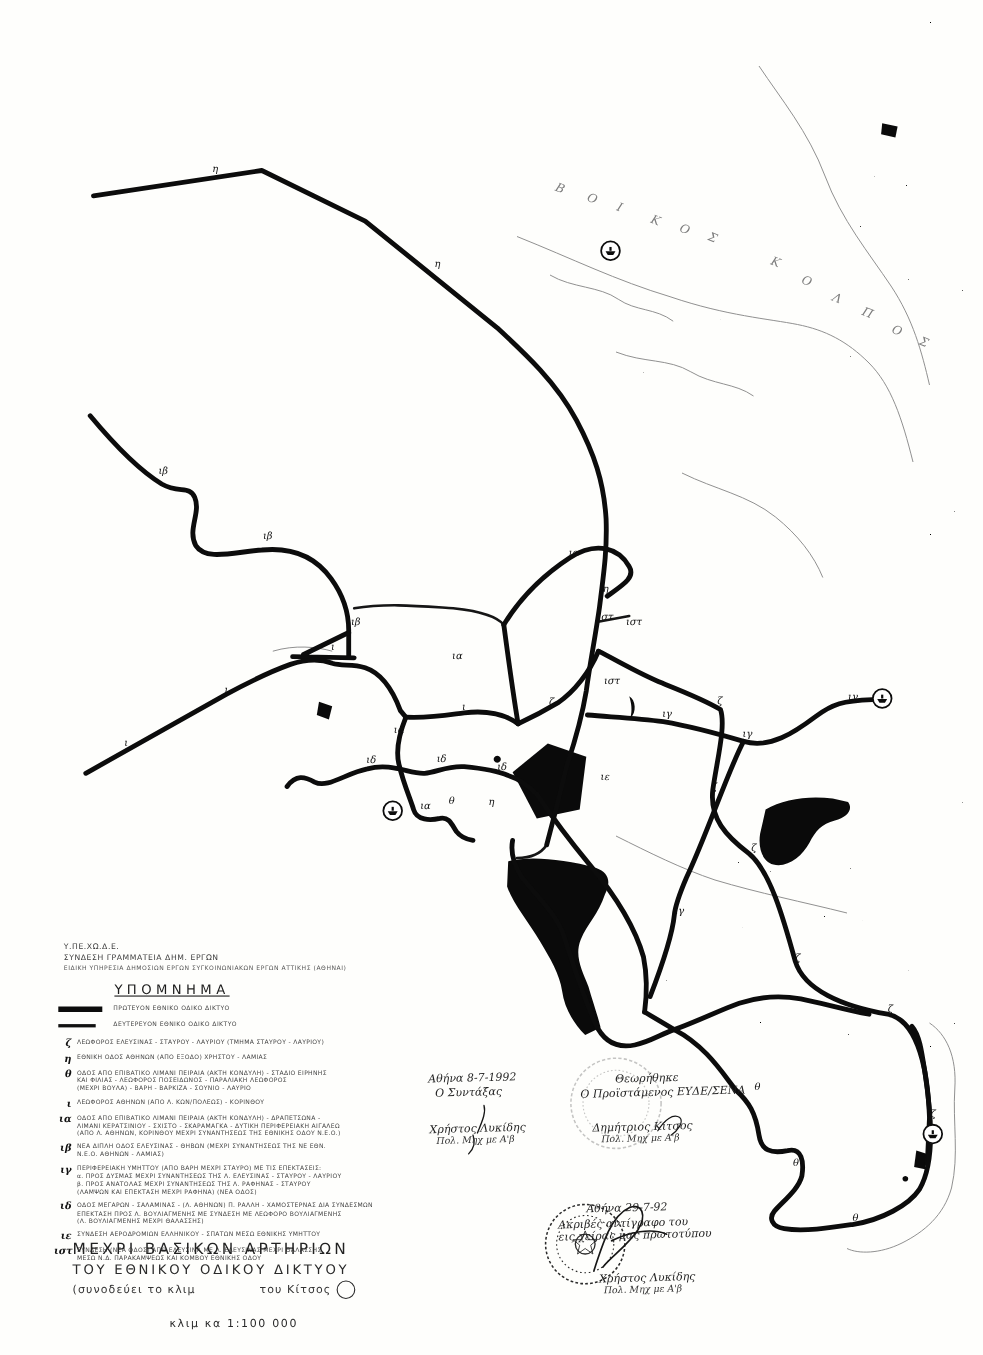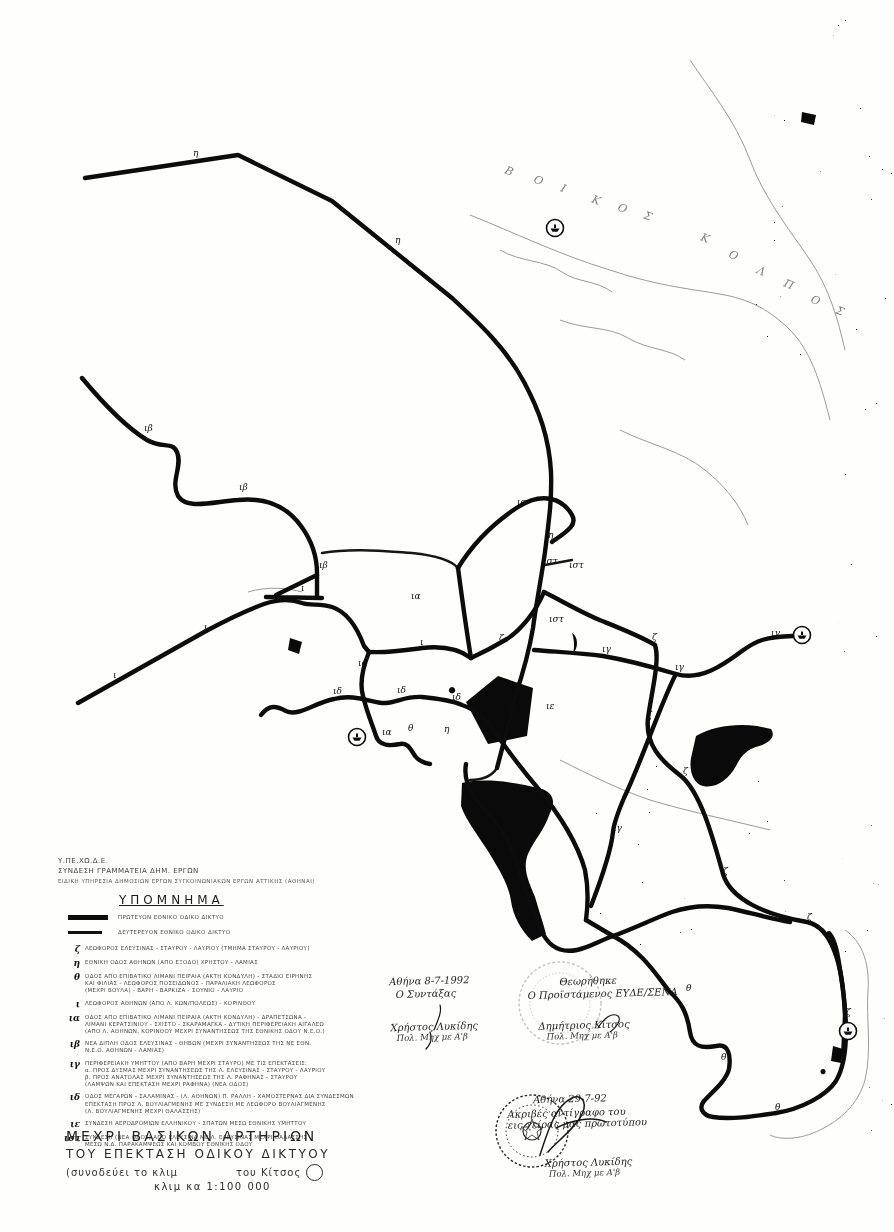--- a/index.html
+++ b/index.html
@@ -12,35 +12,35 @@
   .road-medium{fill:none;stroke:#161616;stroke-width:2.4;stroke-linecap:round;}
   .road-thin{fill:none;stroke:#8f8f8f;stroke-width:0.9;}
   .urban{fill:#0a0a0a;stroke:none;}
   .road-label{font:italic 9px "DejaVu Serif",serif;fill:#101010;}
   .sea-letter{font:italic 11px "DejaVu Serif",serif;fill:#7d7d7d;letter-spacing:2px;}
   .port-ring{fill:#fff;stroke:#0c0c0c;stroke-width:1.6;}
   .port-hull{fill:#0c0c0c;}
   .txt{position:absolute;white-space:nowrap;}
   .agency{left:58px;top:856px;font-size:7px;line-height:10px;color:#3c3c3c;letter-spacing:0.5px;}
   .agency .a3{font-size:5.5px;color:#585858;}
-  .legend{left:64px;top:893px;width:310px;}
+  .legend{left:49px;top:893px;width:310px;}
   .lg-title{font-size:12px;letter-spacing:4px;text-decoration:underline;margin:0 0 7px 55px;color:#1c1c1c;}
   .lg-linerow{display:flex;align-items:center;margin:0 0 9px 4px;}
   .lg-bar1{width:40px;height:5px;background:#0c0c0c;margin-right:10px;}
   .lg-bar2{width:34px;height:3px;background:#111;margin:1px 16px 1px 0;}
   .lg-linelabel{font-size:5.5px;color:#474747;letter-spacing:0.4px;}
   .lg-entry{display:flex;margin:0 0 4px 0;}
   .lg-key{width:16px;flex:0 0 16px;font:italic bold 9px "DejaVu Serif",serif;color:#101010;text-align:right;padding-right:5px;}
   .lg-text{font-size:5.5px;line-height:7.2px;color:#474747;letter-spacing:0.3px;padding-top:1px;}
   .titleblock{left:66px;top:1128px;}
   .tb1{font-size:14px;letter-spacing:3px;color:#222;}
   .tb2{font-size:12px;letter-spacing:2.5px;color:#2a2a2a;margin-top:3px;}
   .tb3{font-size:10px;color:#333;margin-top:6px;letter-spacing:1px;}
   .tb3 .gap{display:inline-block;width:58px;}
-  .tb4{font-size:10px;color:#2a2a2a;margin:3px 0 0 88px;letter-spacing:1.5px;}
+  .tb4{font-size:10px;color:#2a2a2a;margin:20px 0 0 88px;letter-spacing:1.5px;}
   .hw{font:italic 10px "DejaVu Serif",serif;color:#1f1f1f;transform:rotate(-1.5deg);}
   .hw .small{font-size:8.5px;color:#333;}
   .scale-circ{position:absolute;left:306px;top:1164px;width:15px;height:15px;border:1.3px solid #2a2a2a;border-radius:50%;}
 </style>
 </head>
 <body>
 
 <svg id="map-svg" width="894" height="1232" viewBox="0 0 894 1232">
   <defs>
     <filter id="f-dense" x="-5%" y="-5%" width="110%" height="110%">
@@ -303,21 +303,21 @@
         <div class="lg-text">
           <div>ΣΥΝΔΕΣΗ (ΝΕΑ ΟΔΟΣ) ΑΠΟ ΕΛΕΥΣΙΝΑ ΜΕ Λ. ΕΛΕΥΣΙΝΑΣ ΜΕΧΡΙ ΘΑΛΑΣΣΗΣ</div>
           <div>ΜΕΣΩ Ν.Δ. ΠΑΡΑΚΑΜΨΕΩΣ ΚΑΙ ΚΟΜΒΟΥ ΕΘΝΙΚΗΣ ΟΔΟΥ</div>
         </div>
       </div>
     </div>
 </div>
 
 <div class="txt titleblock">
   <div class="tb1">ΜΕΧΡΙ  ΒΑΣΙΚΩΝ  ΑΡΤΗΡΙΩΝ</div>
-  <div class="tb2">ΤΟΥ ΕΠΕΚΤΑΣΗ  ΟΔΙΚΟΥ  ΔΙΚΤΥΟΥ</div>
+  <div class="tb2">ΤΟΥ ΕΘΝΙΚΟΥ  ΟΔΙΚΟΥ  ΔΙΚΤΥΟΥ</div>
   <div class="tb3">
     <span>(συνοδεύει  το  κλιμ</span><span class="gap"></span><span>του  Κίτσος</span>
   </div>
   <div class="tb4">κλιμ κα 1:100 000</div>
 </div>
 <div class="scale-circ"></div>
 
 <div class="txt hw" style="left:390px;top:975px;">
   <div>Αθήνα 8-7-1992</div>
   <div style="margin:2px 0 0 6px;">Ο Συντάξας</div>

